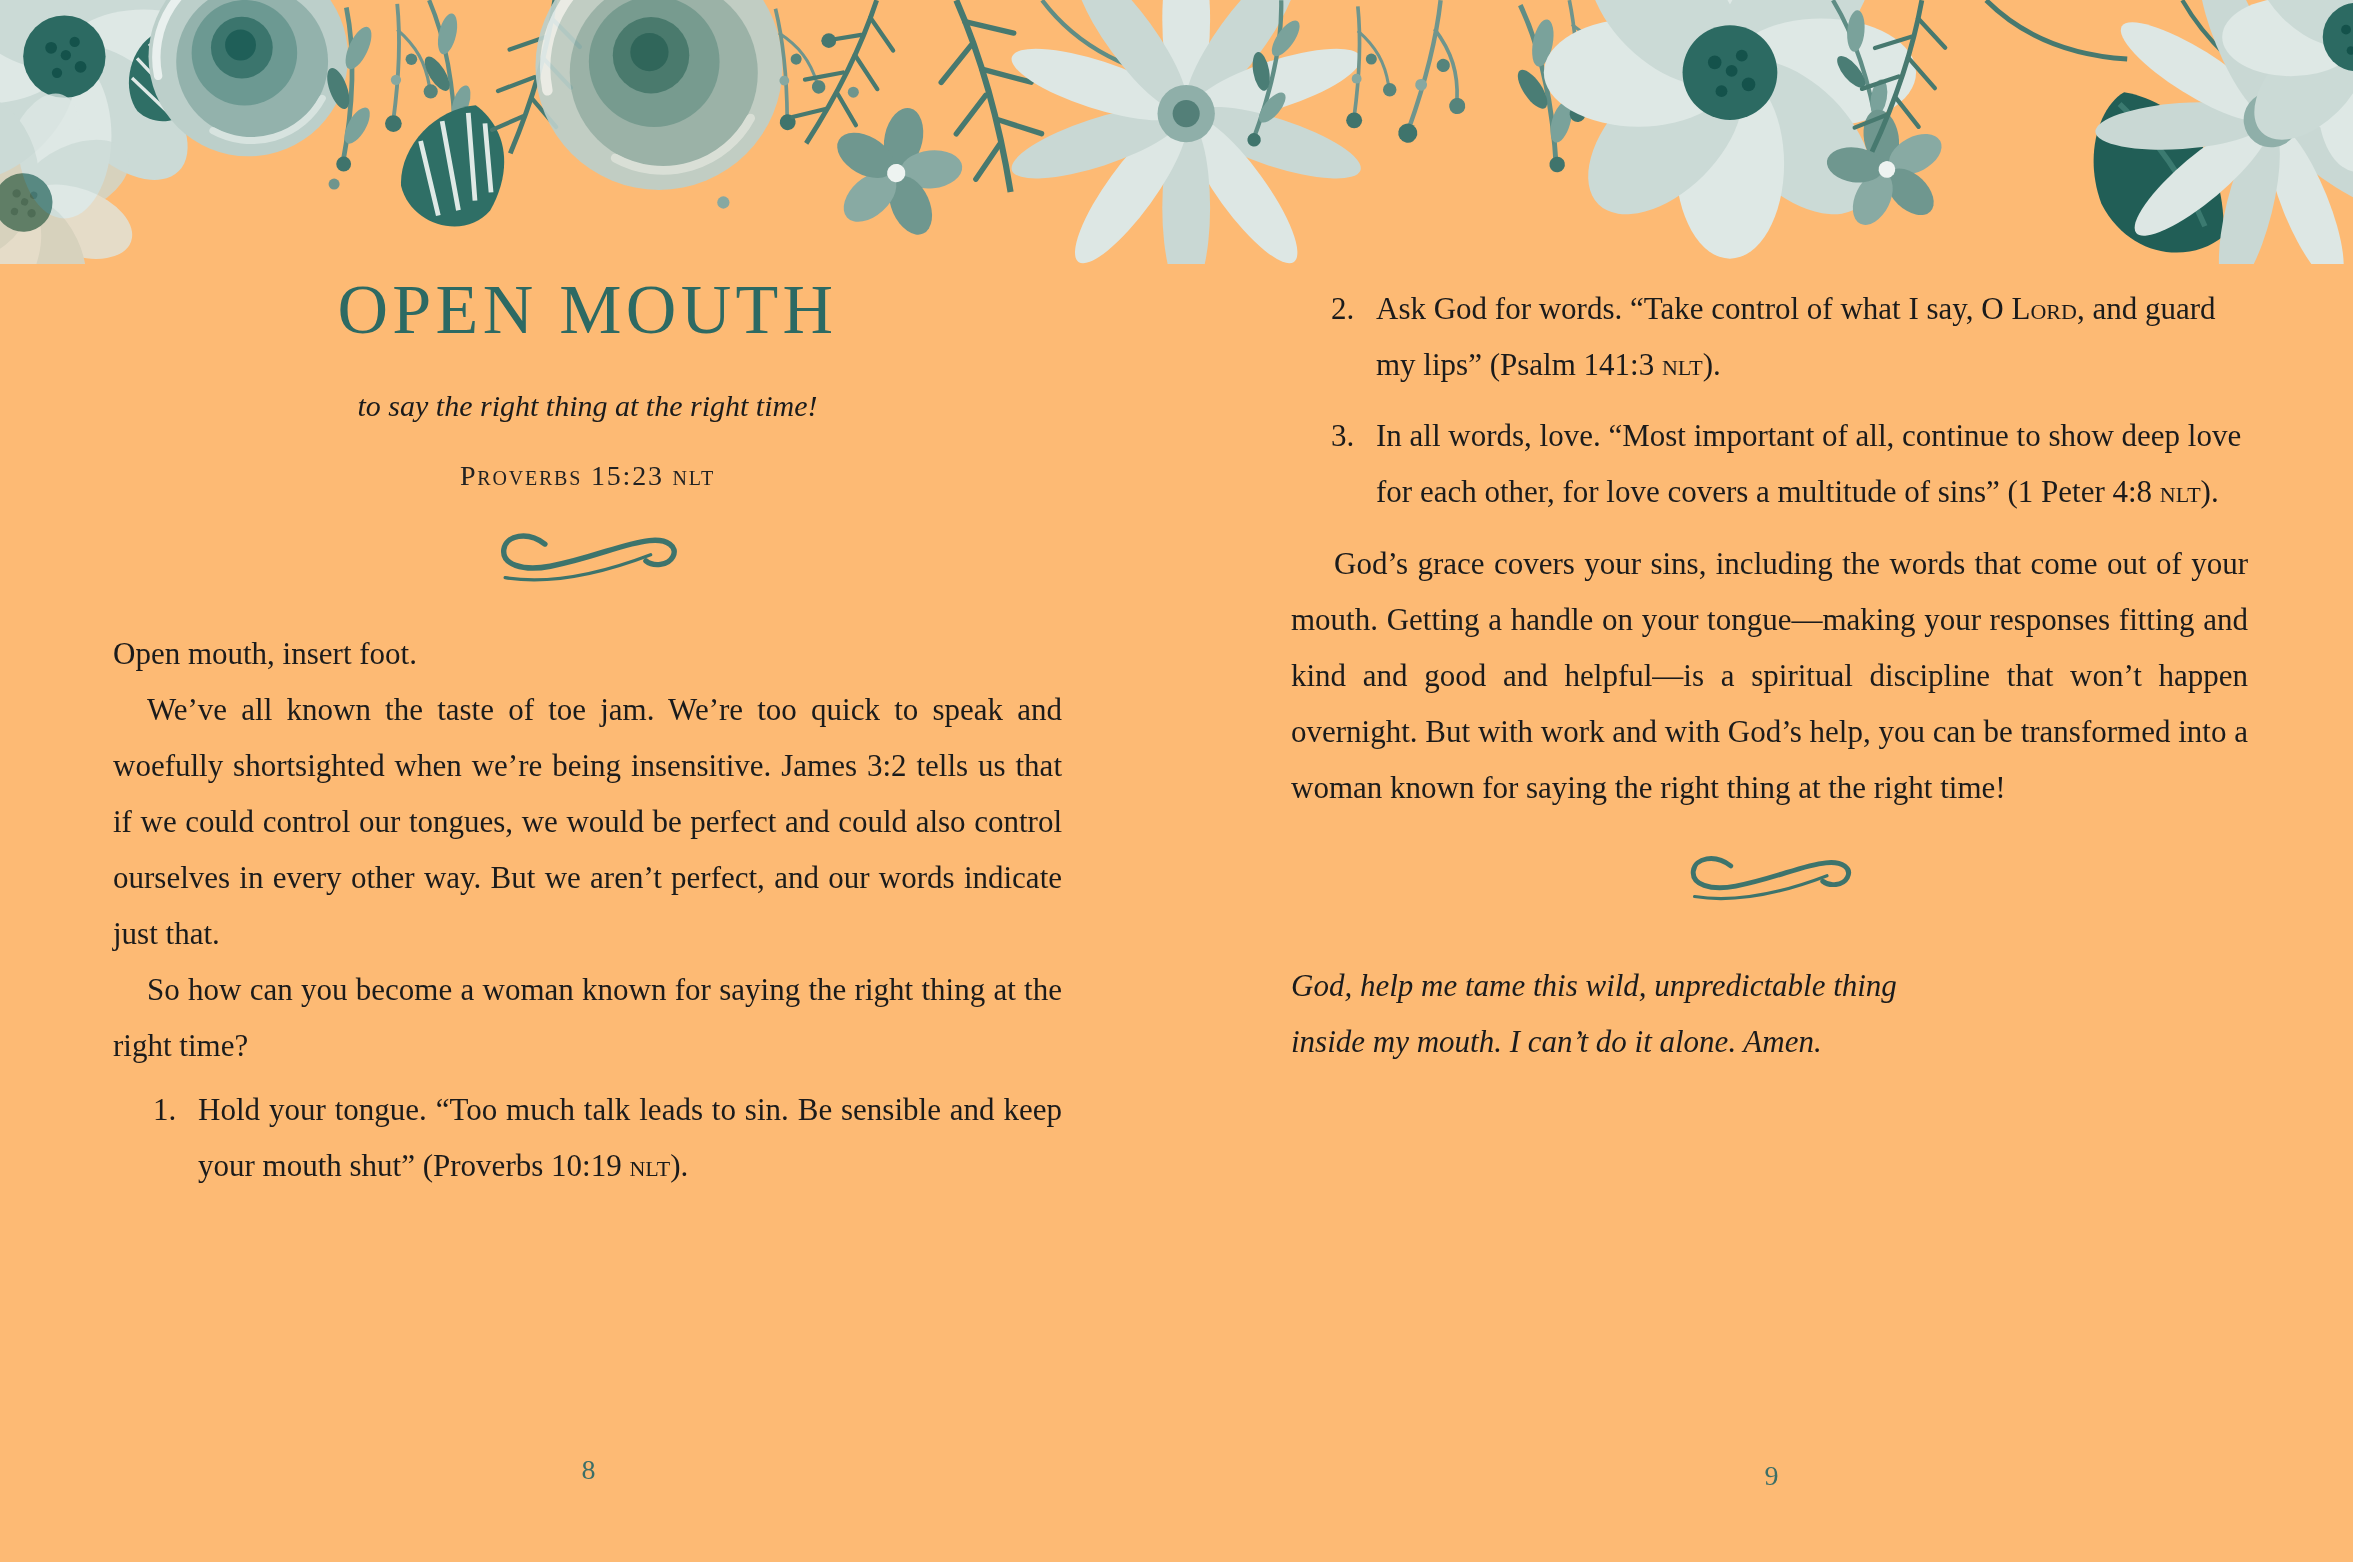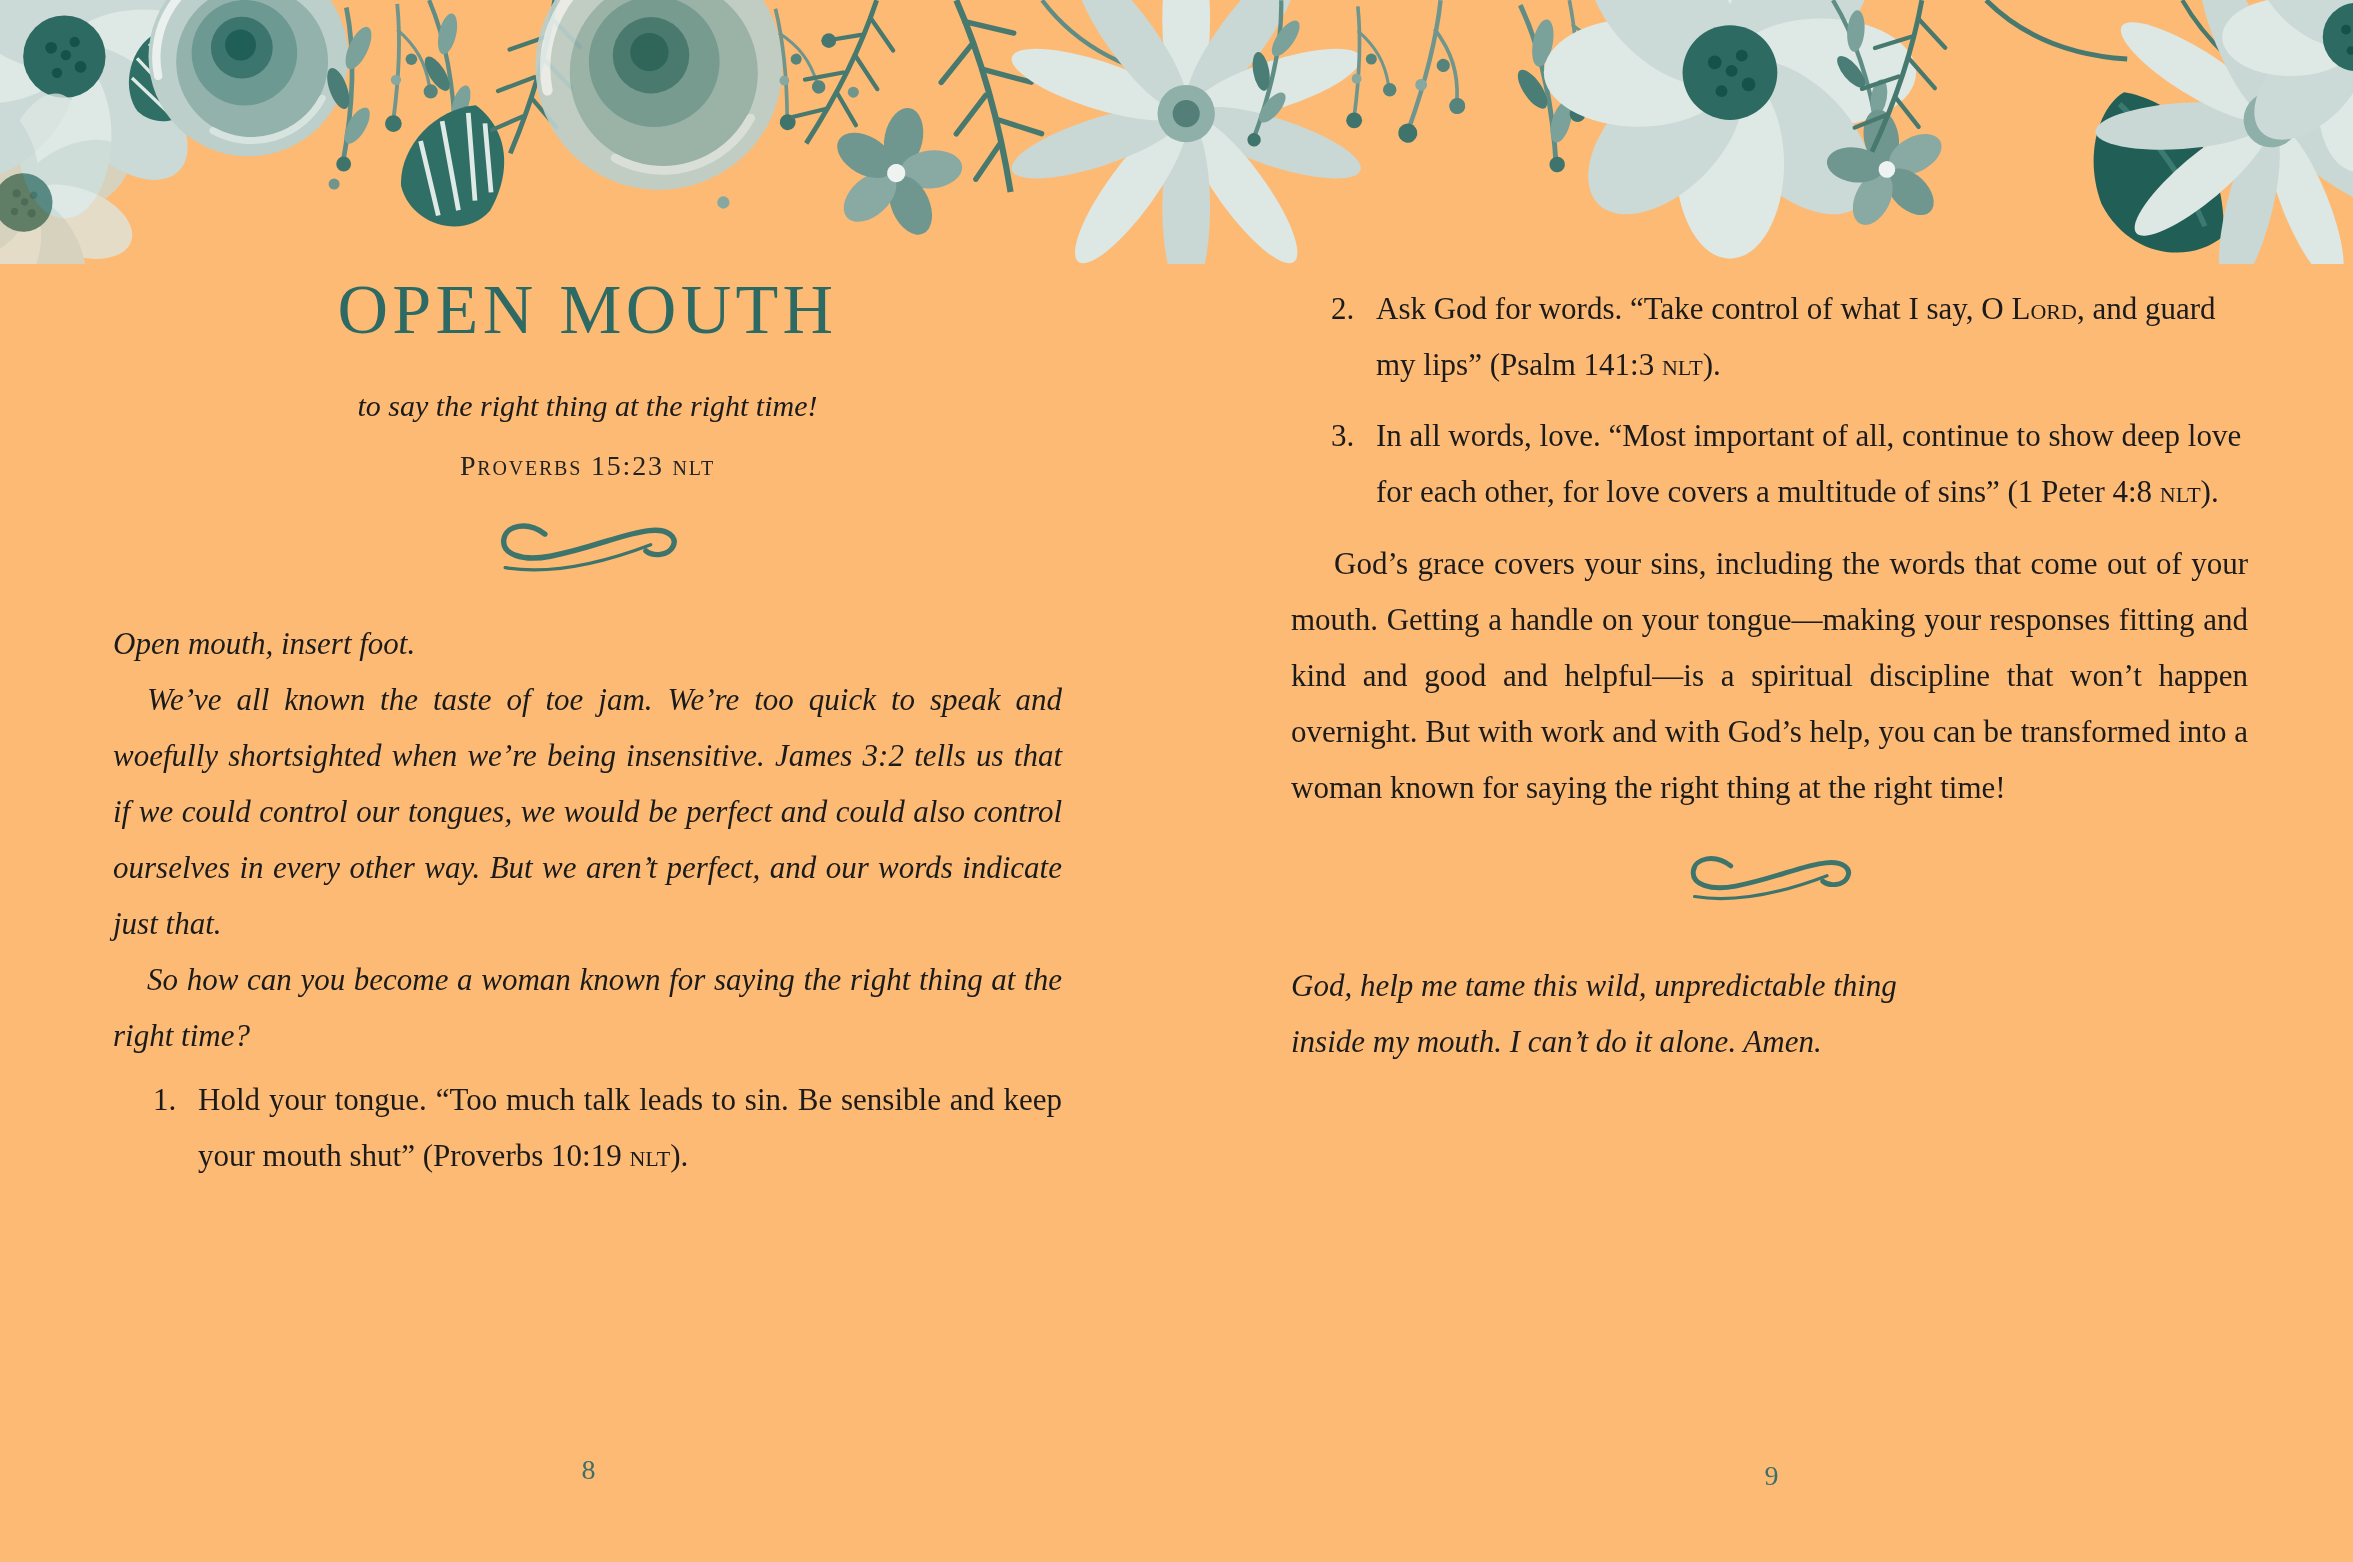--- a/index.html
+++ b/index.html
@@ -24,38 +24,38 @@
     text-align:center;
     color:#2d6a63;
   }
   .verse {
     margin-top:28px;
     font-style:italic;
     font-size:30px; line-height:56px;
     text-align:center;
   }
   .verse-ref {
-    margin-top:10px;
+    margin-top:20px;
     font-style:normal;
     font-variant:small-caps;
     letter-spacing:1.8px;
     font-size:28px; line-height:43px;
     text-align:center;
     color:#222222;
   }
   .flourish-wrap { text-align:center; }
   .flourish-wrap.left { margin-top:32px; }
   .flourish-wrap.right { margin-top:36px; }
 
   .body-text {
     margin-top:34px;
     font-size:31px; line-height:56px;
     text-align:justify;
   }
-  .body-text p { margin:0;font-style:italic; }
+  .body-text p { margin:0; }
   .body-text p.indent { text-indent:34px; }
 
   ol.steps { list-style:none; margin:8.6px 0 0 0; padding:0 0 0 40px; }
   ol.steps li { position:relative; padding-left:45px; }
   ol.steps li + li { margin-top:14.7px; }
   .li-marker { position:absolute; left:0; top:0; }
   .sc { font-variant:small-caps; }
 
   
   .page-right {

